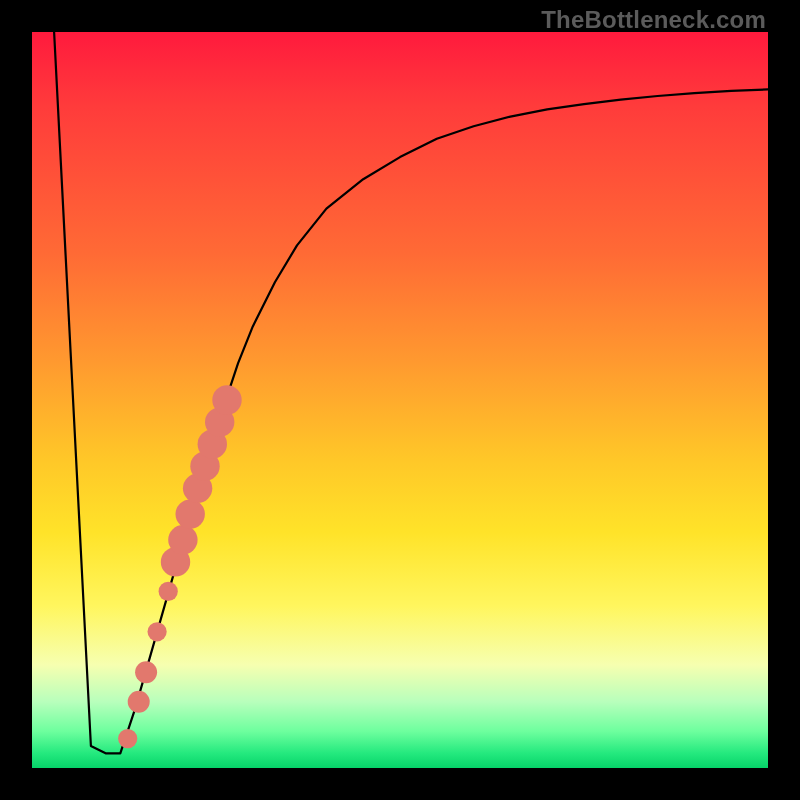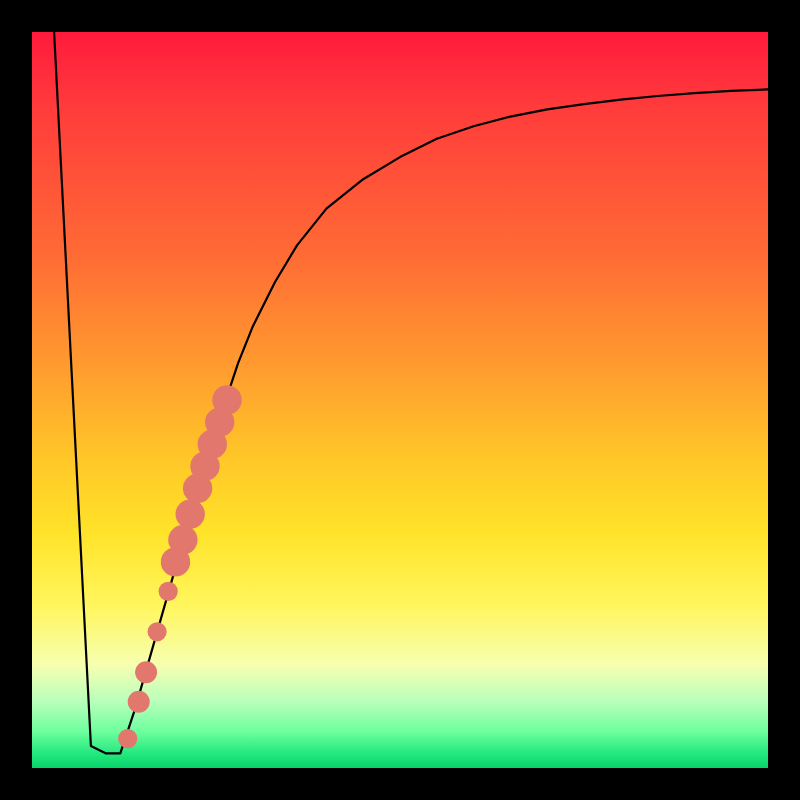--- a/index.html
+++ b/index.html
@@ -77,13 +77,14 @@
           <circle cx="158.2" cy="482.1" r="14.7" fill="#e2786d" stroke="#c85b50" stroke-width="0"></circle>
           <circle cx="165.6" cy="456.3" r="14.7" fill="#e2786d" stroke="#c85b50" stroke-width="0"></circle>
           <circle cx="173.0" cy="434.2" r="14.7" fill="#e2786d" stroke="#c85b50" stroke-width="0"></circle>
           <circle cx="180.3" cy="412.2" r="14.7" fill="#e2786d" stroke="#c85b50" stroke-width="0"></circle>
           <circle cx="187.7" cy="390.1" r="14.7" fill="#e2786d" stroke="#c85b50" stroke-width="0"></circle>
           <circle cx="195.0" cy="368.0" r="14.7" fill="#e2786d" stroke="#c85b50" stroke-width="0"></circle>
         </g>
     </svg>
   </div>
 
+  <div class="watermark">TheBottleneck.com</div>
 </div>
 
 </body></html>

